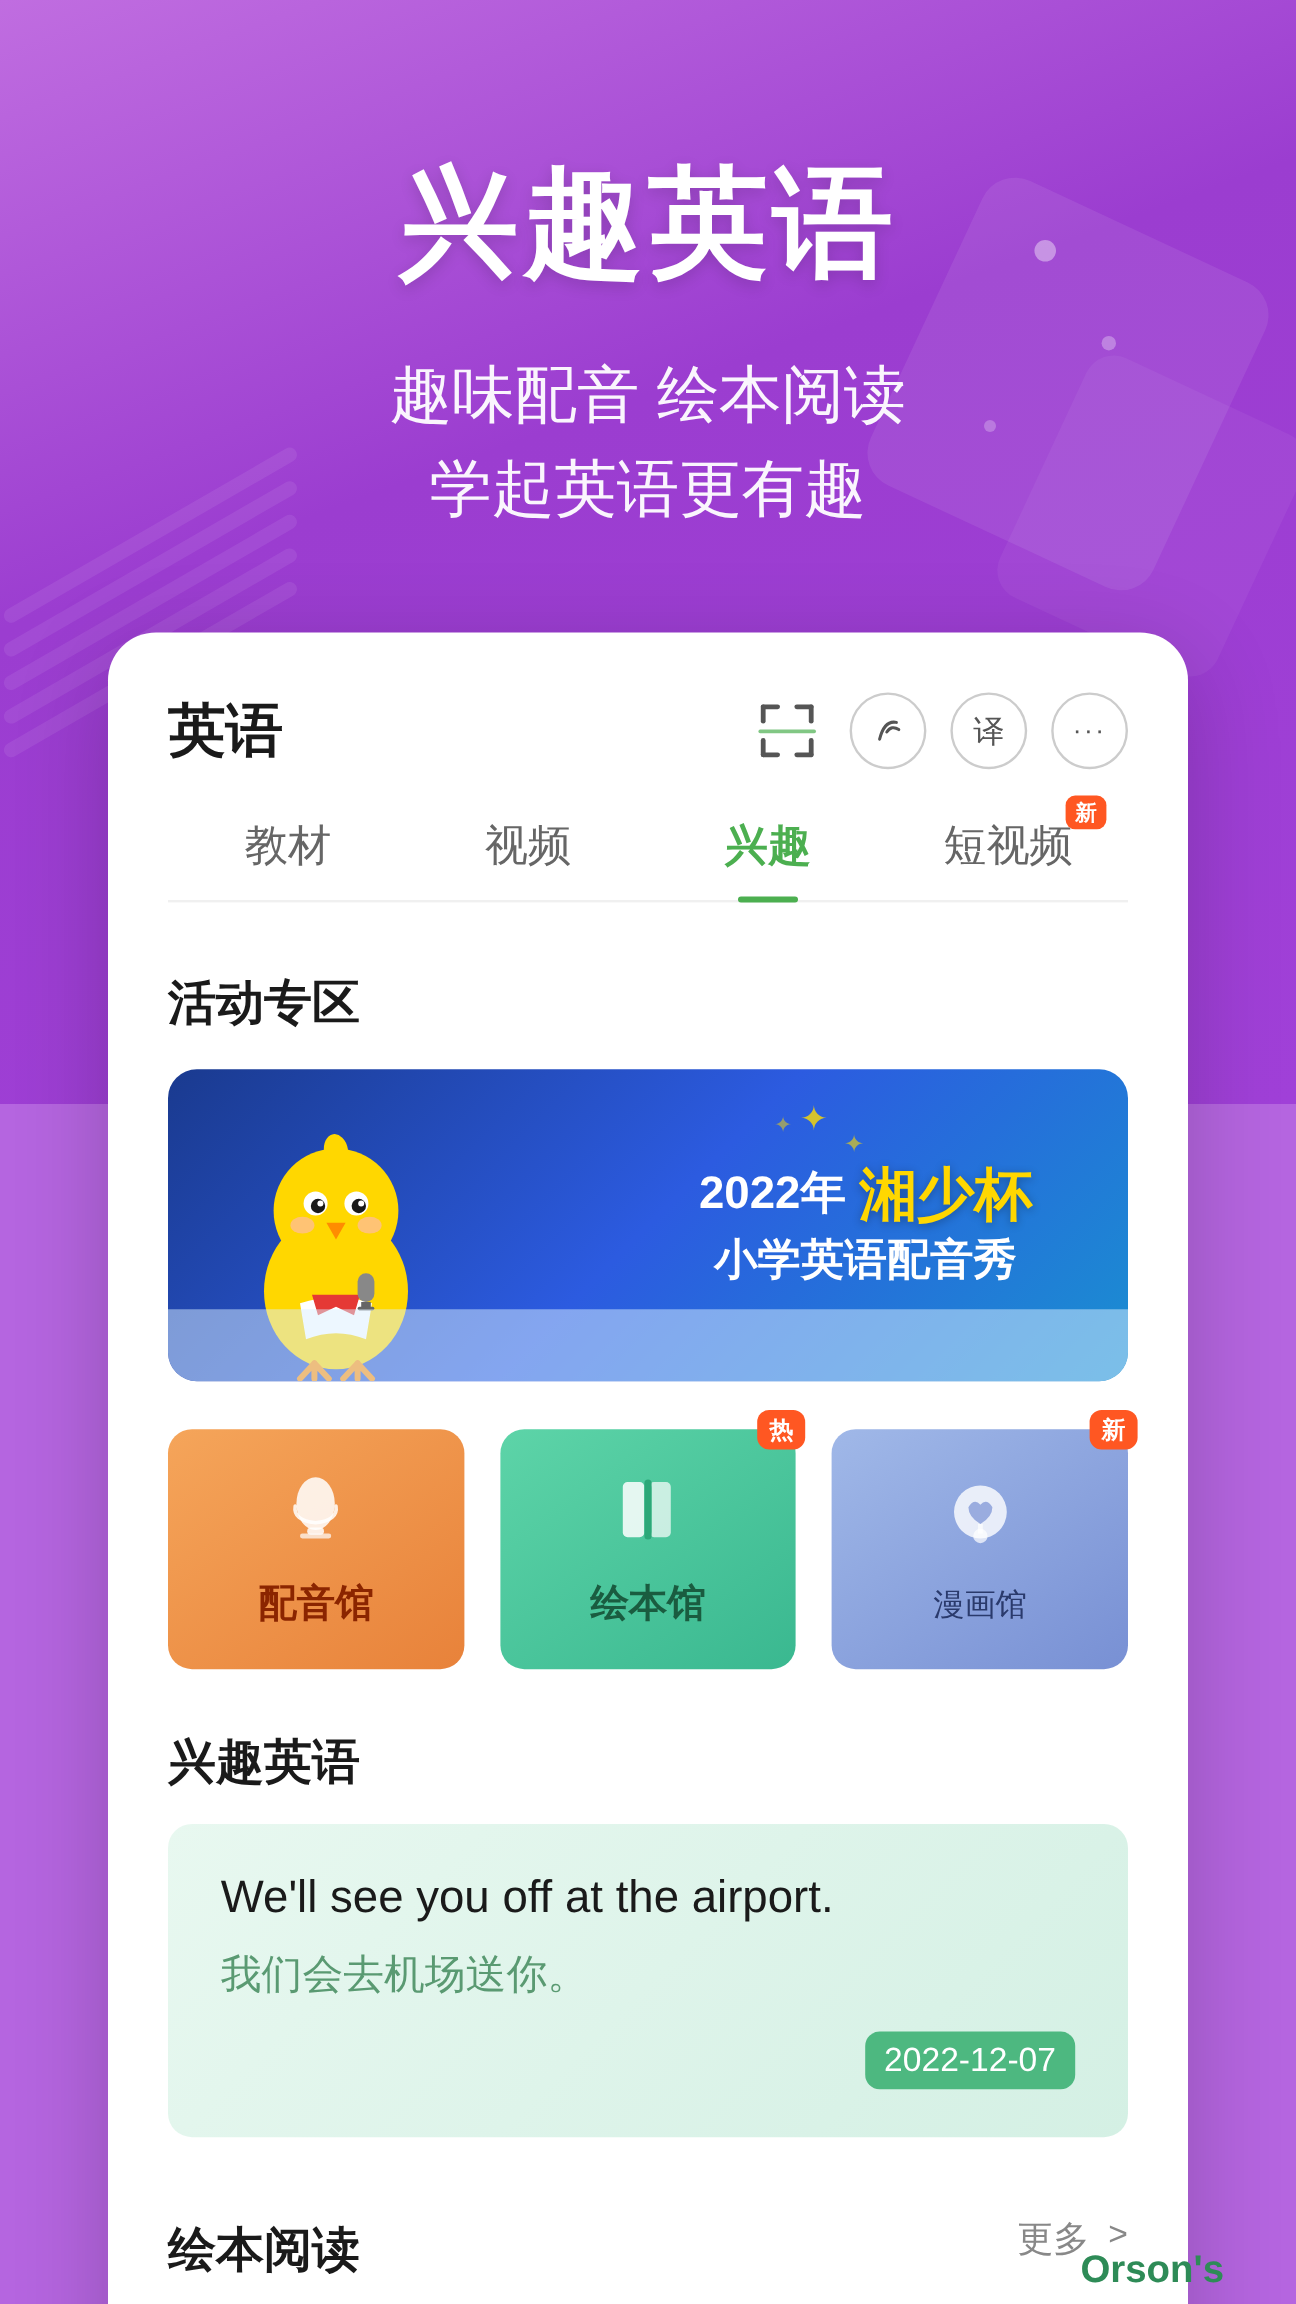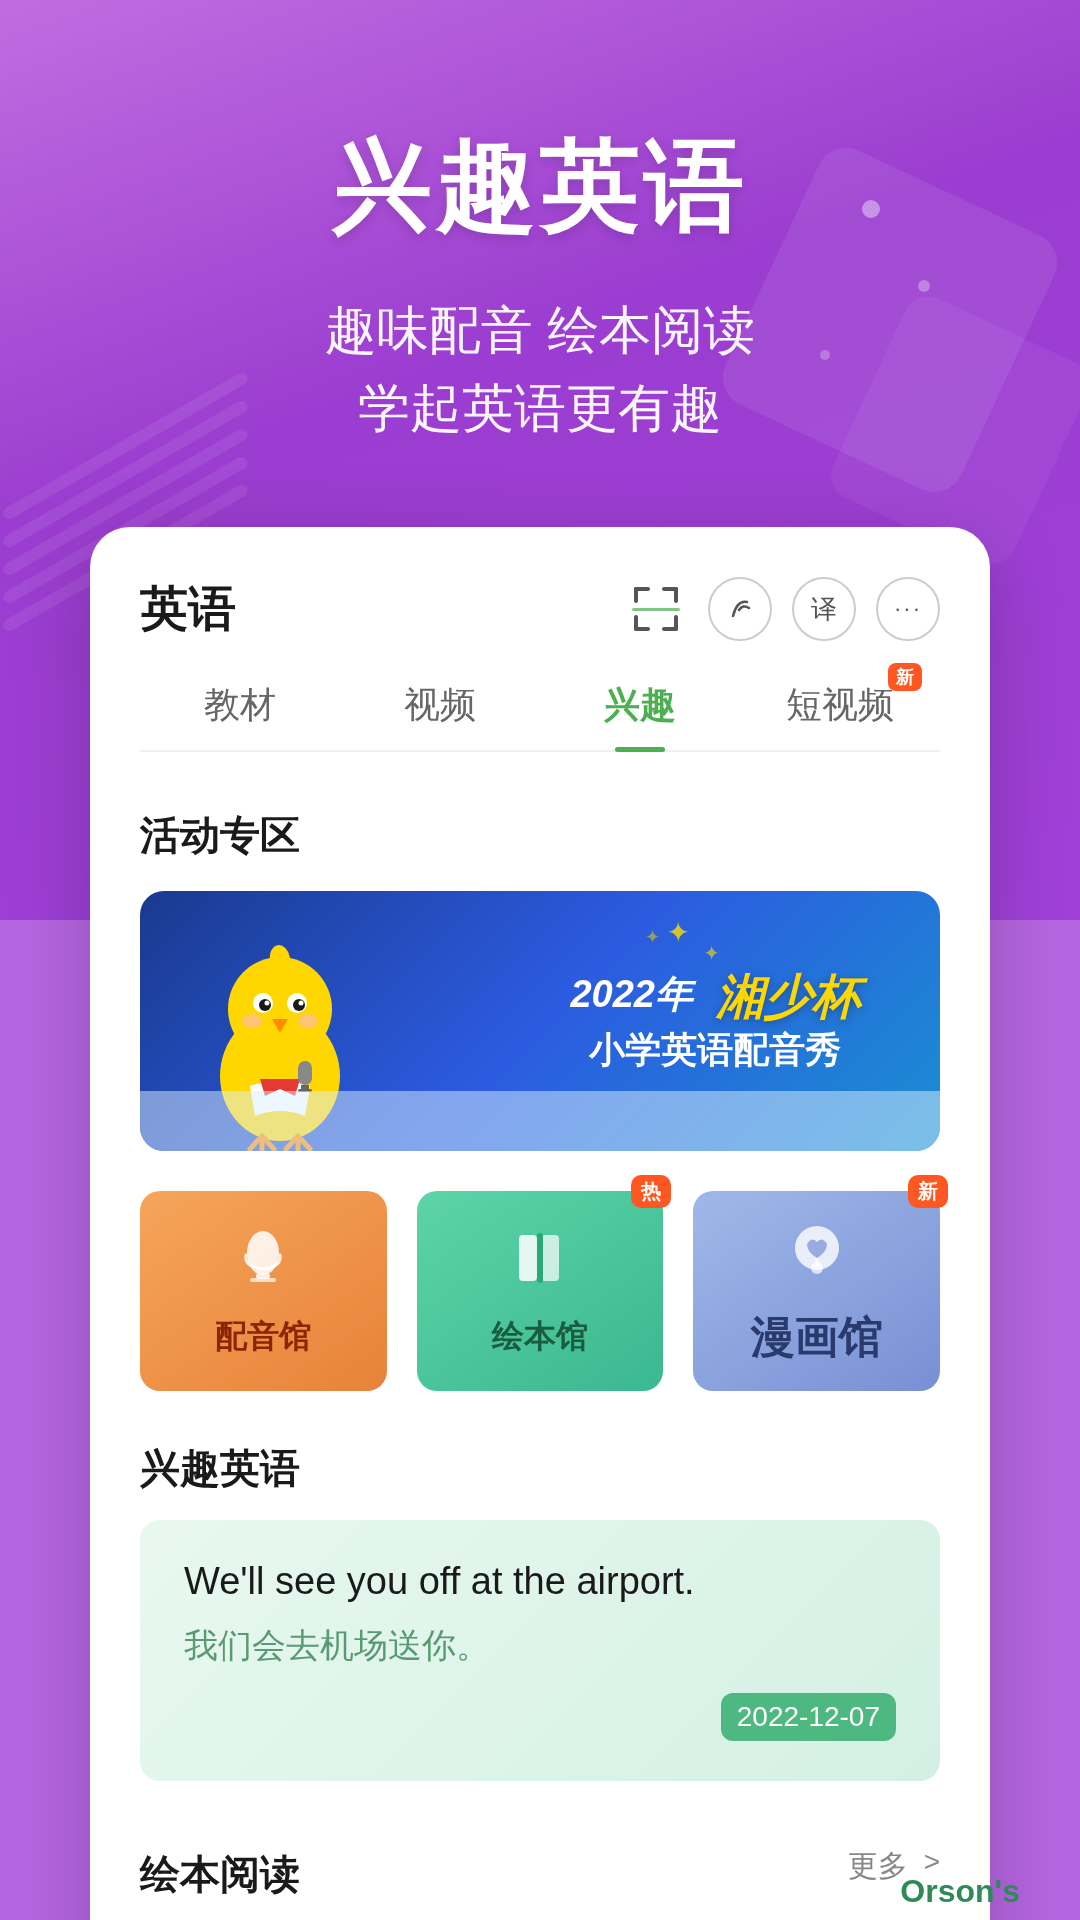--- a/index.html
+++ b/index.html
@@ -336,22 +336,22 @@
       font-size: 32px;
       font-weight: 800;
       margin-top: 8px;
     }
     
     .card-manga {
       background: linear-gradient(145deg, #a0b8e8, #7890d4);
     }
     .card-manga-label {
       color: #2a3a6c;
-      font-size: 44px;
-      font-weight: 700;
+      font-size: 26px;
+      font-weight: 400;
       margin-top: 8px;
     }
     .feature-icon {
       font-size: 60px;
     }
 
     
     .daily-title {
       font-size: 40px;
       font-weight: 700;
@@ -553,21 +553,21 @@
           <rect x="118" y="168" width="14" height="3" rx="1.5" fill="#666"></rect>
 
           <path d="M82 215 L70 228 M82 215 L82 228 M82 215 L94 228" stroke="#FF8C00" stroke-width="5" stroke-linecap="round"></path>
           <path d="M118 215 L106 228 M118 215 L118 228 M118 215 L130 228" stroke="#FF8C00" stroke-width="5" stroke-linecap="round"></path>
         </svg>
       </div>
 
       <div class="banner-snow"></div>
 
       <div class="banner-text-area">
-        <div style="display:flex;align-items:center;gap:23px;justify-content:center;font-style:italic;">
+        <div style="display:flex;align-items:center;gap:11px;justify-content:center;">
           <span class="banner-year">2022年</span>
           <span class="banner-title-zh">湘少杯</span>
         </div>
         <div class="banner-subtitle">小学英语配音秀</div>
       </div>
 
       <div style="position:absolute;top:25px;right:250px;font-size:28px;color:rgba(255,220,0,0.8);">✦</div>
       <div style="position:absolute;top:50px;right:220px;font-size:20px;color:rgba(255,220,0,0.6);">✦</div>
       <div style="position:absolute;top:35px;right:280px;font-size:18px;color:rgba(255,220,0,0.5);">✦</div>
     </div>

